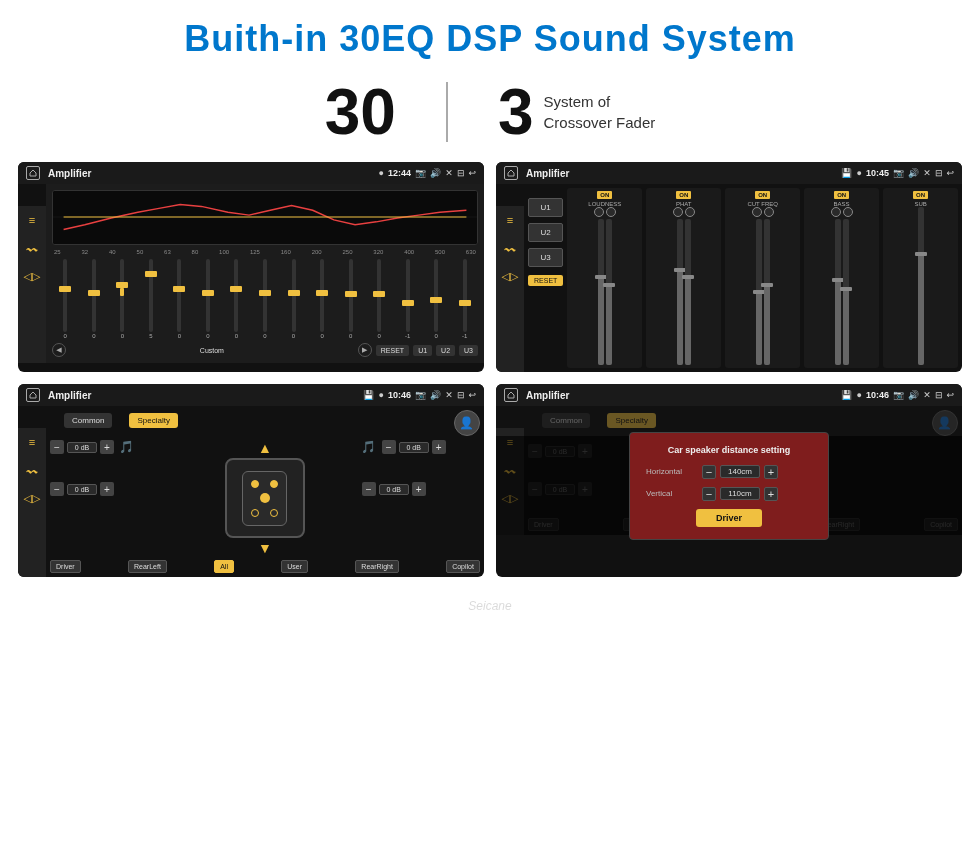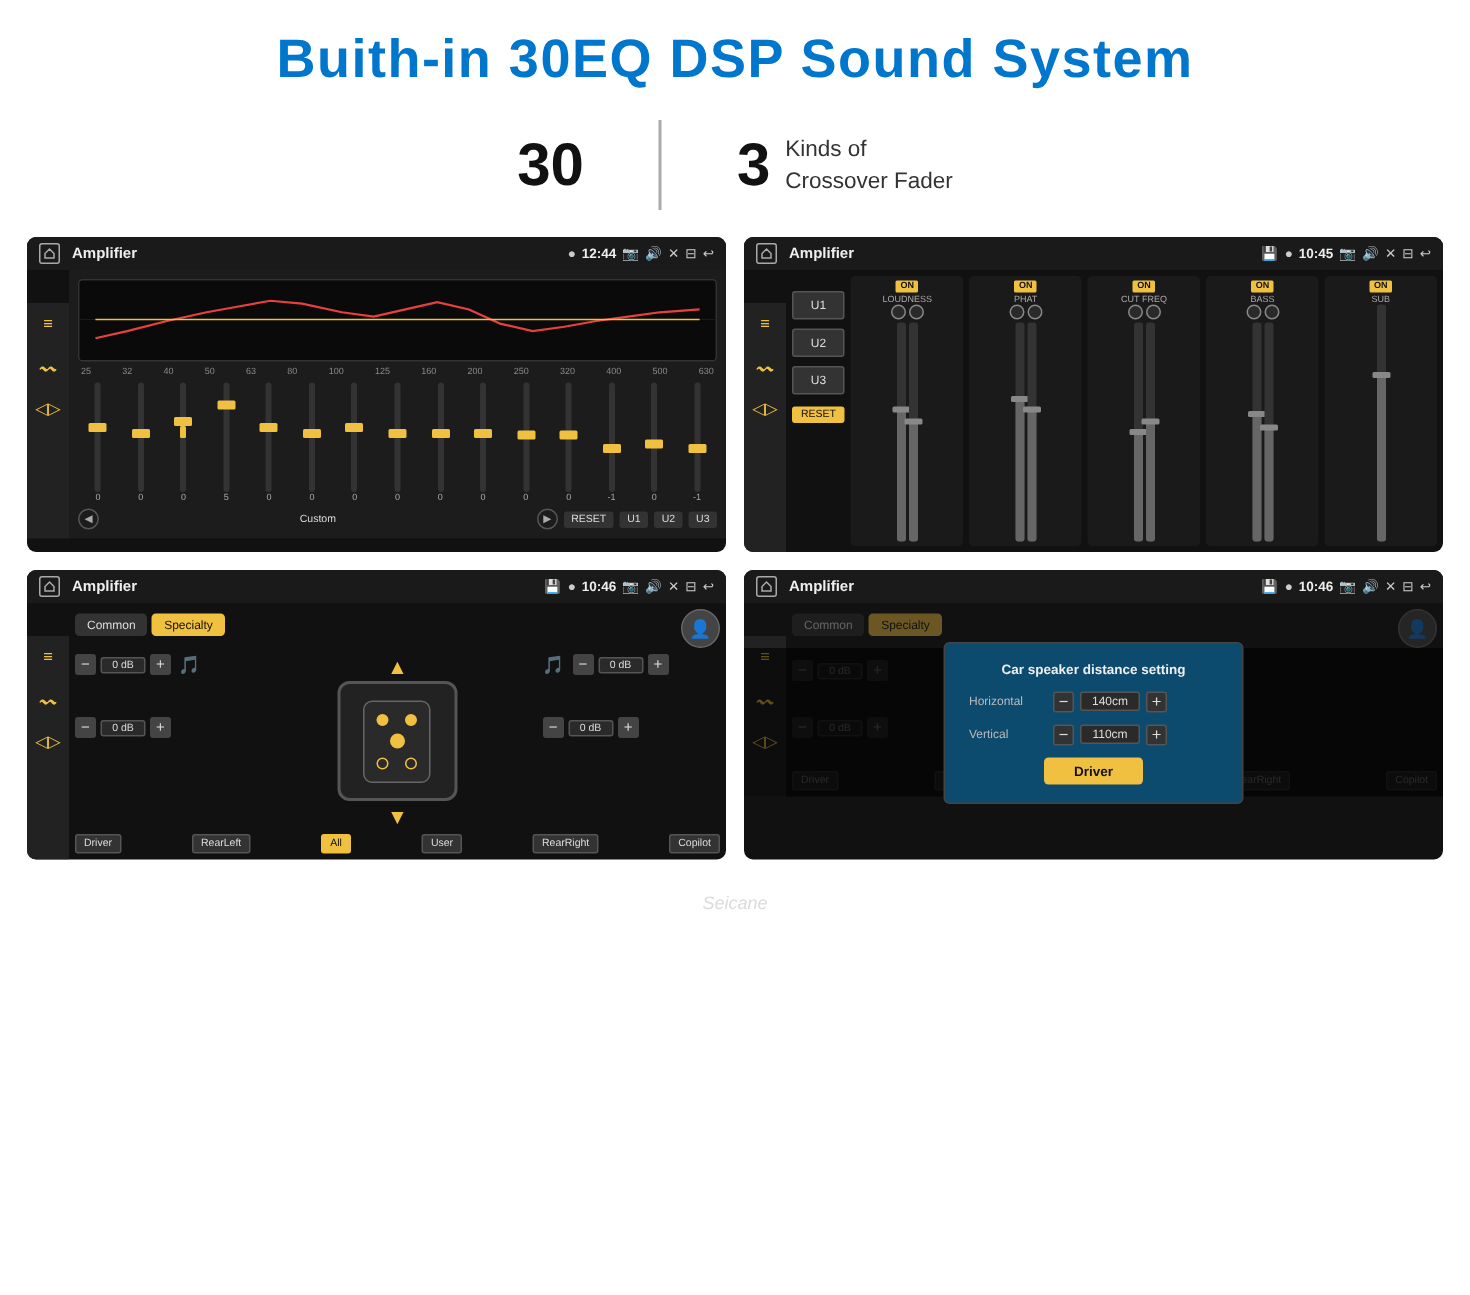--- a/index.html
+++ b/index.html
@@ -27,21 +27,21 @@
       padding: 10px 0 18px;
       gap: 0;
     }
     .stat-item {
       display: flex;
       align-items: center;
       gap: 10px;
       padding: 0 50px;
     }
     .stat-number {
-      font-size: 40px;
+      font-size: 64px;
       font-weight: 900;
       color: #111;
       line-height: 1;
     }
     .stat-text {
       font-size: 15px;
       color: #333;
       line-height: 1.4;
     }
     .stat-divider {
@@ -346,20 +346,21 @@
       margin-bottom: 6px;
     }
     .tab-btn {
       background: #333;
       color: #ddd;
       border: none;
       border-radius: 3px;
       font-size: 8px;
       padding: 3px 8px;
       cursor: pointer;
+      margin-left: 14px;
     }
     .tab-btn.active {
       background: #f0c040;
       color: #111;
     }
     .fader-row {
       display: flex;
       align-items: center;
       gap: 6px;
       margin-bottom: 8px;
@@ -517,21 +518,21 @@
       left: 0;
       right: 0;
       bottom: 0;
       background: rgba(0,0,0,0.6);
       display: flex;
       align-items: center;
       justify-content: center;
       z-index: 10;
     }
     .dialog-box {
-      background: #0c4a6e;
+      background: #7f1d1d;
       border: 1px solid #444;
       border-radius: 4px;
       padding: 12px 16px;
       width: 200px;
     }
     .dialog-title {
       color: #eee;
       font-size: 9px;
       font-weight: bold;
       margin-bottom: 10px;
@@ -604,21 +605,21 @@
 <h1 class="page-title">Buith-in 30EQ DSP Sound System</h1>
 
 <div class="stats-row">
   <div class="stat-item">
     <span class="stat-number">30</span>
   </div>
   <div class="stat-divider"></div>
   <div class="stat-item">
     <span class="stat-number">3</span>
     <div>
-      <div class="stat-text">Kinds of</div>
+      <div class="stat-text">System of</div>
       <div class="stat-text">Crossover Fader</div>
     </div>
   </div>
 </div>
 
 <div class="screens-grid">
 
   <div class="screen-container">
 
     <div class="status-bar">

